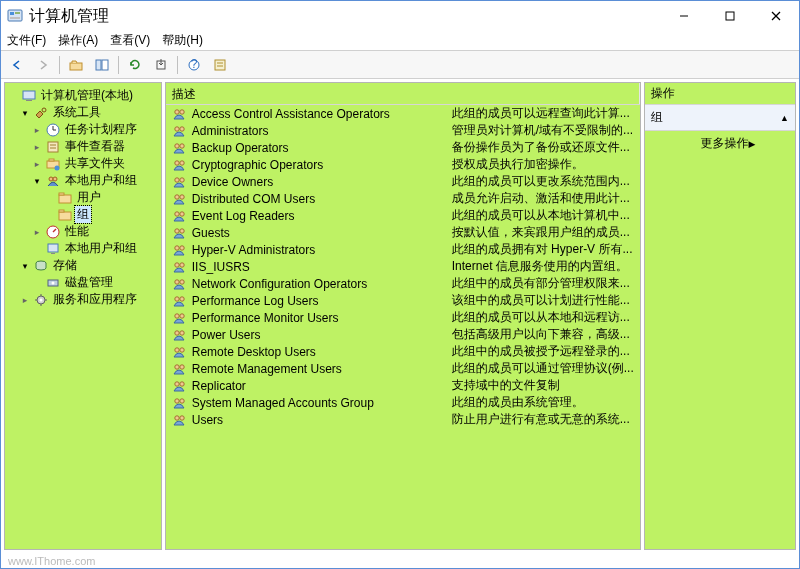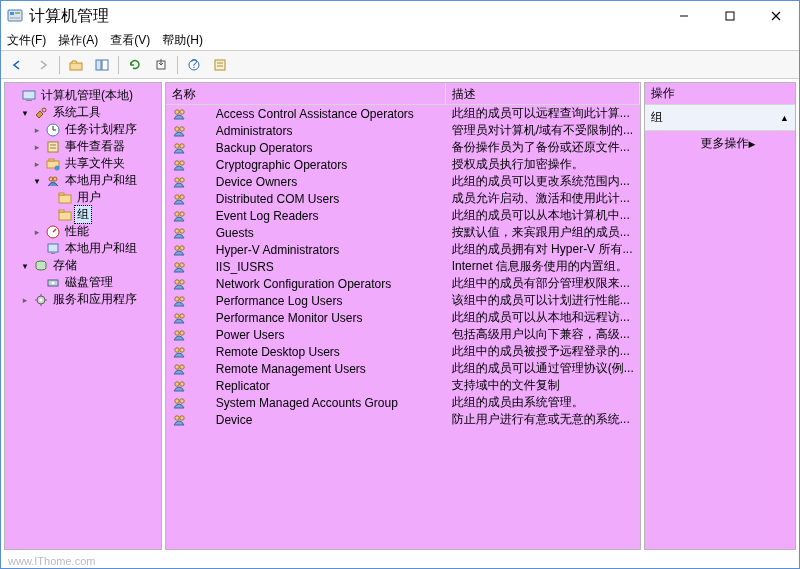--- a/index.html
+++ b/index.html
@@ -9,39 +9,39 @@
 .titlebar .icon-app { width: 16px; height: 16px; margin-right: 6px; }
 .titlebar .title { flex: 1; font-size: 16px; color: #000; }
 .winbtns { display: flex; height: 100%; }
 .winbtns div { width: 46px; display: flex; align-items: center; justify-content: center; color: #000; }
 .menubar { height: 20px; display: flex; align-items: center; border-bottom: 1px solid #d0d0d0; }
 .menubar span { padding: 2px 6px; font-size: 12px; }
 .toolbar { height: 28px; display: flex; align-items: center; padding: 0 4px; gap: 2px; border-bottom: 1px solid #d0d0d0; background: #f7f7f7; }
 .toolbar .tbtn { width: 24px; height: 22px; display: flex; align-items: center; justify-content: center; border: 1px solid transparent; }
 .toolbar .tsep { width: 1px; height: 18px; background: #c0c0c0; margin: 0 2px; }
 .body3 { flex: 1; display: flex; min-height: 0; }
-.pane { border: 1px solid #b5b5b5; margin: 3px 0 18px 3px; display: flex; flex-direction: column; background: #f0abfc; }
+.pane { border: 1px solid #b5b5b5; margin: 3px 0 18px 3px; display: flex; flex-direction: column; background: #bef264; }
 .pane:last-child { margin-right: 3px; }
 .tree-pane { width: 170px; }
 .list-pane { flex: 1; }
 .action-pane { width: 164px; }
 .tree { padding: 4px 2px; overflow: auto; flex: 1; }
 .tree-node { white-space: nowrap; display: flex; align-items: center; height: 17px; }
 .tree-twisty { width: 12px; height: 12px; display: inline-flex; align-items: center; justify-content: center; cursor: pointer; font-size: 9px; color: #666; }
 .tree-twisty.open { color: #000; }
 .tree-icon { width: 16px; height: 16px; margin: 0 2px; flex-shrink: 0; }
 .tree-label { padding: 0 2px; }
 .tree-label.selected { background: #cde8ff; outline: 1px dotted #000; }
 .list-header { display: flex; height: 22px; border-bottom: 1px solid #d6d6d6; }
 .list-header div { padding: 3px 6px; border-right: 1px solid #e5e5e5; text-align: left; font-size: 12px; }
 .col-name { width: 280px; }
 .col-desc { flex: 1; }
 .list-body { flex: 1; overflow: auto; }
 .list-row { display: flex; height: 17px; align-items: center; }
-.list-row .cell { padding: 0 6px; white-space: nowrap; overflow: hidden; text-overflow: ellipsis; gap: 24px; }
+.list-row .cell { padding: 0 6px; white-space: nowrap; overflow: hidden; text-overflow: ellipsis; }
 .list-row .cell.name { width: 280px; display: flex; align-items: center; }
 .list-row .cell.desc { flex: 1; }
 .grp-icon { width: 16px; height: 16px; margin-right: 4px; flex-shrink: 0; }
 .action-header { height: 22px; display: flex; align-items: center; padding: 0 6px; border-bottom: 1px solid #d6d6d6; font-size: 12px; }
 .action-body { flex: 1; }
 .action-section { padding: 4px 6px; background: #eef3fb; border-bottom: 1px solid #d6d6d6; display: flex; align-items: center; justify-content: space-between; }
 .action-section .tri { font-size: 9px; }
 .action-item { padding: 4px 6px 4px 22px; display: flex; align-items: center; justify-content: center; }
 .action-item .arr { font-size: 9px; }
 .watermark { position: absolute; left: 8px; bottom: 2px; color: #bbb; font-size: 11px; }
@@ -278,21 +278,20 @@
                 <line x1="12" y1="8" x2="14" y2="8" stroke="#606060"></line>
               </svg>
             </span>
           <span class="tree-label">服务和应用程序</span>
         </div>
       </div>
     </div>
 
     <div class="pane list-pane">
       <div class="list-header">
-        <div class="col-name">名称</div>
         <div class="col-desc">描述</div>
       </div>
       <div class="list-body" id="list-body">
           <div class="list-row">
             <div class="cell name">
               <span class="grp-icon">
                 <svg viewBox="0 0 16 16">
                   <circle cx="5" cy="6" r="2.2" fill="#f0c890" stroke="#a07030"></circle>
                   <circle cx="10" cy="6" r="2.2" fill="#f0c890" stroke="#a07030"></circle>
                   <path d="M2 13 q2 -4 5 -4 t5 4 z" fill="#7aa6d8" stroke="#3a6aa0"></path>
@@ -525,21 +524,21 @@
           </div>
           <div class="list-row">
             <div class="cell name">
               <span class="grp-icon">
                 <svg viewBox="0 0 16 16">
                   <circle cx="5" cy="6" r="2.2" fill="#f0c890" stroke="#a07030"></circle>
                   <circle cx="10" cy="6" r="2.2" fill="#f0c890" stroke="#a07030"></circle>
                   <path d="M2 13 q2 -4 5 -4 t5 4 z" fill="#7aa6d8" stroke="#3a6aa0"></path>
                 </svg>
               </span>
-              <span>Device</span>
+              <span>Users</span>
             </div>
             <div class="cell desc">防止用户进行有意或无意的系统...</div>
           </div>
         </div>
     </div>
 
     <div class="pane action-pane">
       <div class="action-header">操作</div>
       <div class="action-body">
         <div class="action-section">

